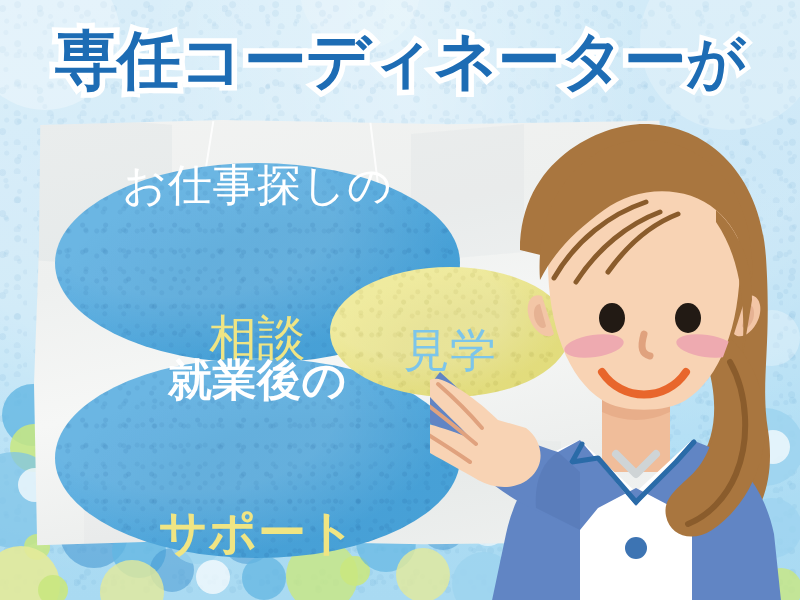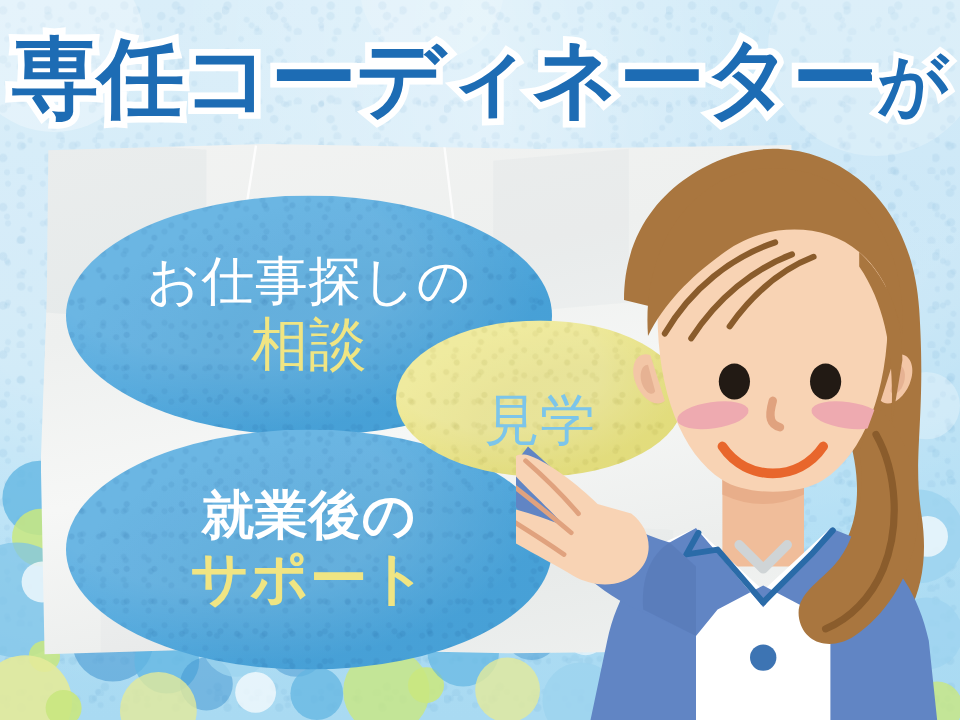--- a/index.html
+++ b/index.html
@@ -52,20 +52,21 @@
   .paper-shade{position:absolute;background:rgba(196,205,210,.30);}
 
   
   .ellipse{position:absolute;border-radius:50%;display:flex;flex-direction:column;
            align-items:center;justify-content:center;text-align:center;}
   .ell-blue{
     background:
       radial-gradient(ellipse at 32% 28%, rgba(255,255,255,.16) 0 38%, rgba(255,255,255,0) 70%),
       radial-gradient(ellipse at 70% 72%, rgba(30,120,175,.16) 0 40%, rgba(30,120,175,0) 72%),
       #4fa8de;
+    justify-content: space-between;
   }
   .ell-yellow{
     background:
       radial-gradient(ellipse at 35% 30%, rgba(255,255,255,.22) 0 40%, rgba(255,255,255,0) 72%),
       radial-gradient(ellipse at 72% 74%, rgba(190,185,95,.20) 0 42%, rgba(190,185,95,0) 74%),
       #ebe584;
   }
   .ell-grain{
     position:absolute;inset:0;border-radius:50%;opacity:.35;mix-blend-mode:multiply;
     background-image:
@@ -91,21 +92,21 @@
   
   .headline{
     position:absolute;left:0;top:18px;width:800px;text-align:center;
     z-index:40;white-space:nowrap;
   }
   .headline .hl-main,.headline .hl-tail{
     display:inline-block;vertical-align:baseline;
     color:#1d6cb4;font-weight:700;letter-spacing:-.01em;
     -webkit-text-stroke:11px #ffffff;paint-order:stroke fill;
   }
-  .headline .hl-main{font-size:72px;}
+  .headline .hl-main{font-size:63px;}
   .headline .hl-tail{font-size:58px;-webkit-text-stroke-width:9px;}
 
   
   #person{position:absolute;left:430px;top:110px;width:380px;height:500px;z-index:30;}
 </style>
 </head>
 <body>
 
 <div id="stage">
 

